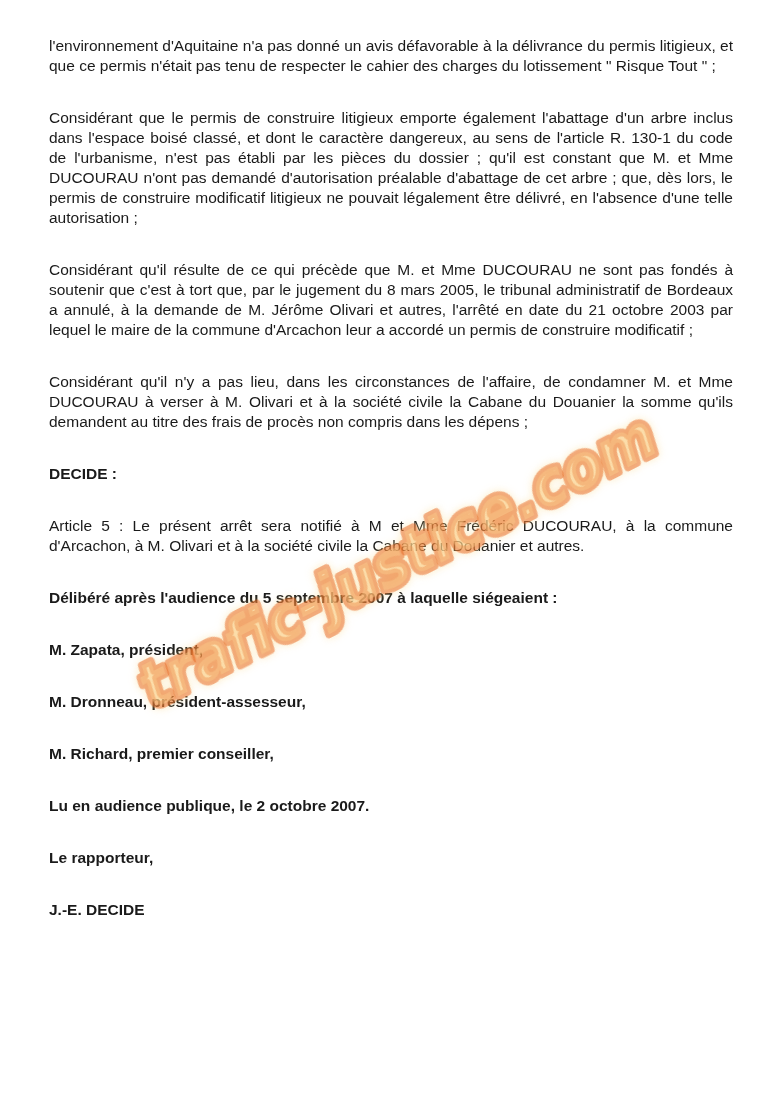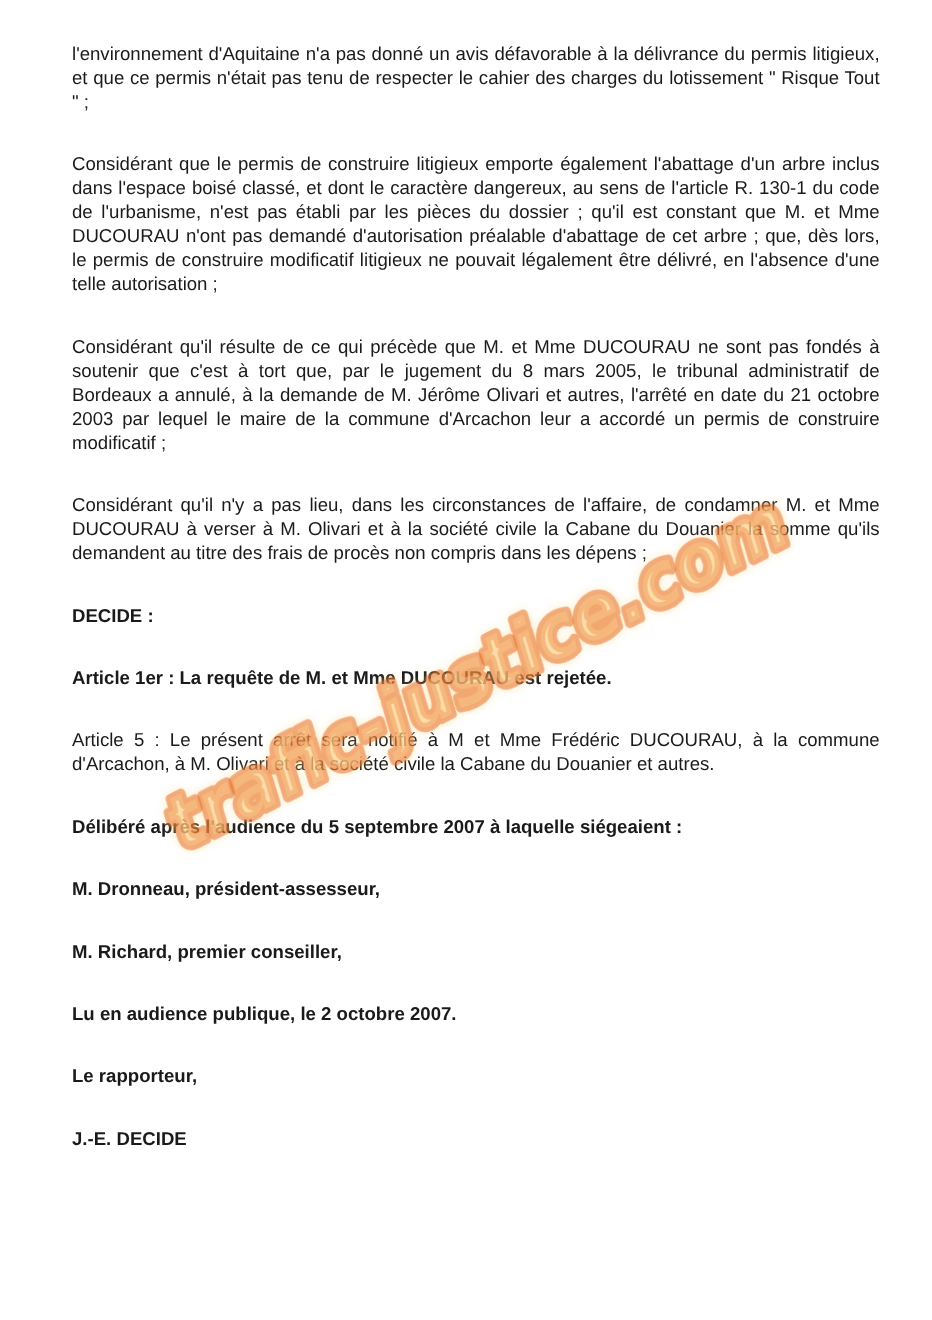--- a/index.html
+++ b/index.html
@@ -18,21 +18,21 @@
   .content {
     position: absolute;
     left: 45px;
     top: 36px;
     width: 688px;
     color: #1a1a1a;
     font-size: 15.5px;
     line-height: 20px;
   }
   .content p {
-    margin: 0 0 32px 15px;
+    margin: 0 0 32px 4px;
     text-align: justify;
   }
   .content p.single {
     text-align: left;
     font-weight: bold;
   }
   .watermark {
     position: absolute;
     left: 108px;
     top: 520px;
@@ -58,23 +58,23 @@
 <body>
 
 <div class="page">
 
   <div class="content">
     <p>l'environnement d'Aquitaine n'a pas donné un avis défavorable à la délivrance du permis litigieux, et que ce permis n'était pas tenu de respecter le cahier des charges du lotissement " Risque Tout " ;</p>
     <p>Considérant que le permis de construire litigieux emporte également l'abattage d'un arbre inclus dans l'espace boisé classé, et dont le caractère dangereux, au sens de l'article R. 130-1 du code de l'urbanisme, n'est pas établi par les pièces du dossier ; qu'il est constant que M. et Mme DUCOURAU n'ont pas demandé d'autorisation préalable d'abattage de cet arbre ; que, dès lors, le permis de construire modificatif litigieux ne pouvait légalement être délivré, en l'absence d'une telle autorisation ;</p>
     <p>Considérant qu'il résulte de ce qui précède que M. et Mme DUCOURAU ne sont pas fondés à soutenir que c'est à tort que, par le jugement du 8 mars 2005, le tribunal administratif de Bordeaux a annulé, à la demande de M. Jérôme Olivari et autres, l'arrêté en date du 21 octobre 2003 par lequel le maire de la commune d'Arcachon leur a accordé un permis de construire modificatif ;</p>
     <p>Considérant qu'il n'y a pas lieu, dans les circonstances de l'affaire, de condamner M. et Mme DUCOURAU à verser à M. Olivari et à la société civile la Cabane du Douanier la somme qu'ils demandent au titre des frais de procès non compris dans les dépens ;</p>
     <p class="single">DECIDE :</p>
-    <p class="single">Article 1er : La requête de M. et Mme DUCOURAU est rejetée.</p>
     <p>Article 5 : Le présent arrêt sera notifié à M et Mme Frédéric DUCOURAU, à la commune d'Arcachon, à M. Olivari et à la société civile la Cabane du Douanier et autres.</p>
     <p class="single">Délibéré après l'audience du 5 septembre 2007 à laquelle siégeaient :</p>
+    <p class="single">M. Zapata, président,</p>
     <p class="single">M. Dronneau, président-assesseur,</p>
     <p class="single">M. Richard, premier conseiller,</p>
     <p class="single">Lu en audience publique, le 2 octobre 2007.</p>
     <p class="single">Le rapporteur,</p>
     <p class="single">J.-E. DECIDE</p>
   </div>
 
   <div class="watermark">
     <svg width="580" height="84" viewBox="0 0 580 84" xmlns="http://www.w3.org/2000/svg">
       <text x="4" y="62" font-size="62" fill-opacity="0.45" stroke-opacity="0.5" stroke-width="8" textLength="572" lengthAdjust="spacingAndGlyphs" fill="#FACC8E" stroke="#E8641E">trafic-justice.com</text>

